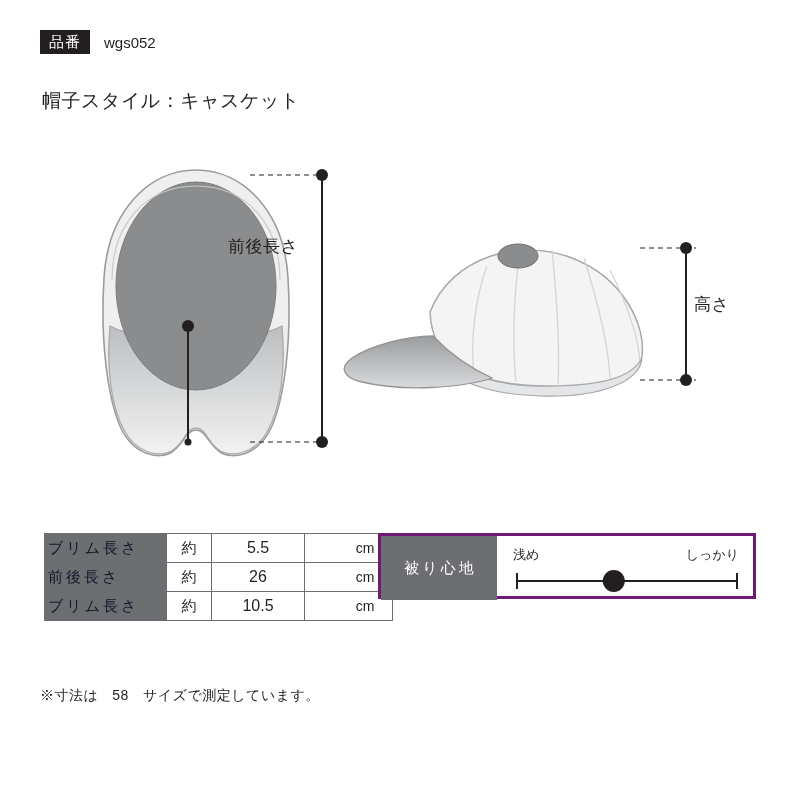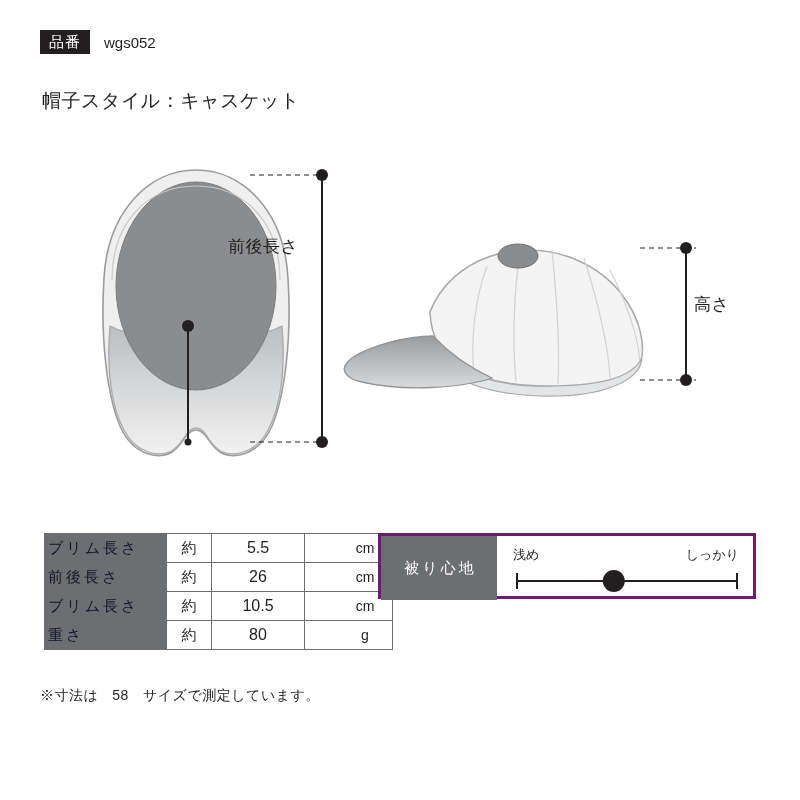--- a/index.html
+++ b/index.html
@@ -277,26 +277,20 @@
         <td class="about">約</td>
         <td class="v">26</td>
         <td class="u">cm</td>
       </tr>
       <tr>
         <td class="k">ブリム長さ</td>
         <td class="about">約</td>
         <td class="v">10.5</td>
         <td class="u">cm</td>
       </tr>
-      <tr>
-        <td class="k">重さ</td>
-        <td class="about">約</td>
-        <td class="v">80</td>
-        <td class="u">g</td>
-      </tr>
     </tbody>
   </table>
 
   <div class="note">
     <span>※寸法は</span><span class="num">58</span><span>サイズで測定しています。</span>
   </div>
 
   <div class="fit-box">
     <div class="fit-label">被り心地</div>
     <div class="fit-end left">浅め</div>

